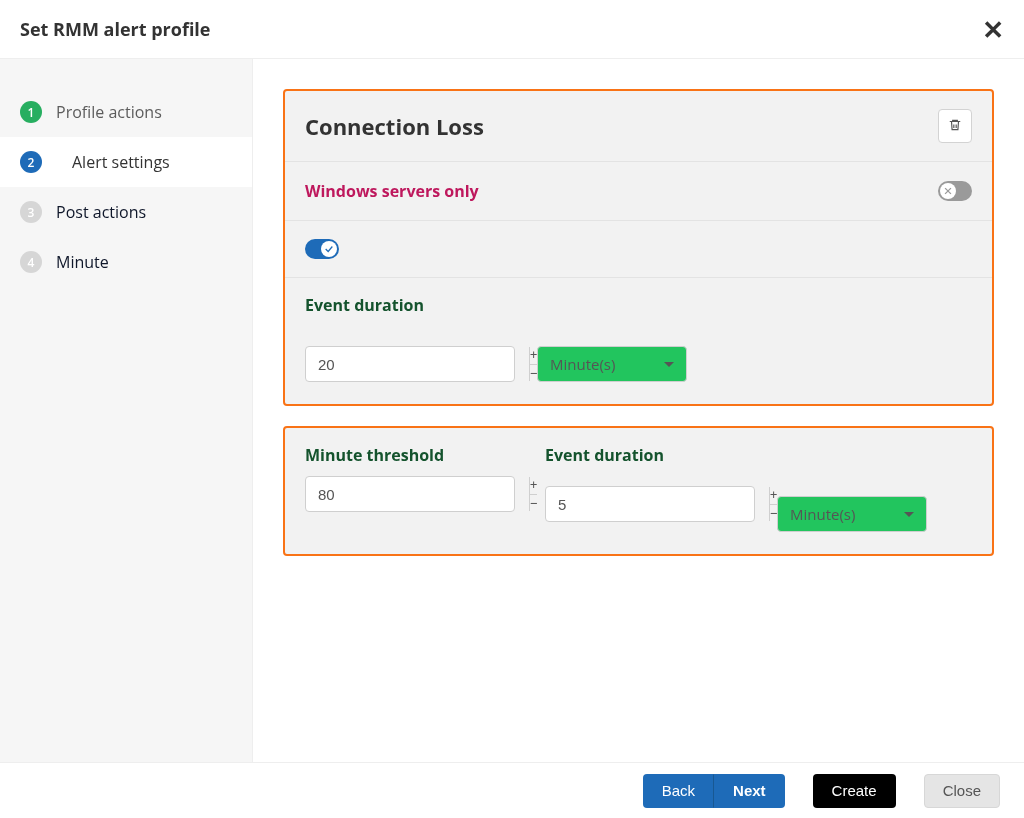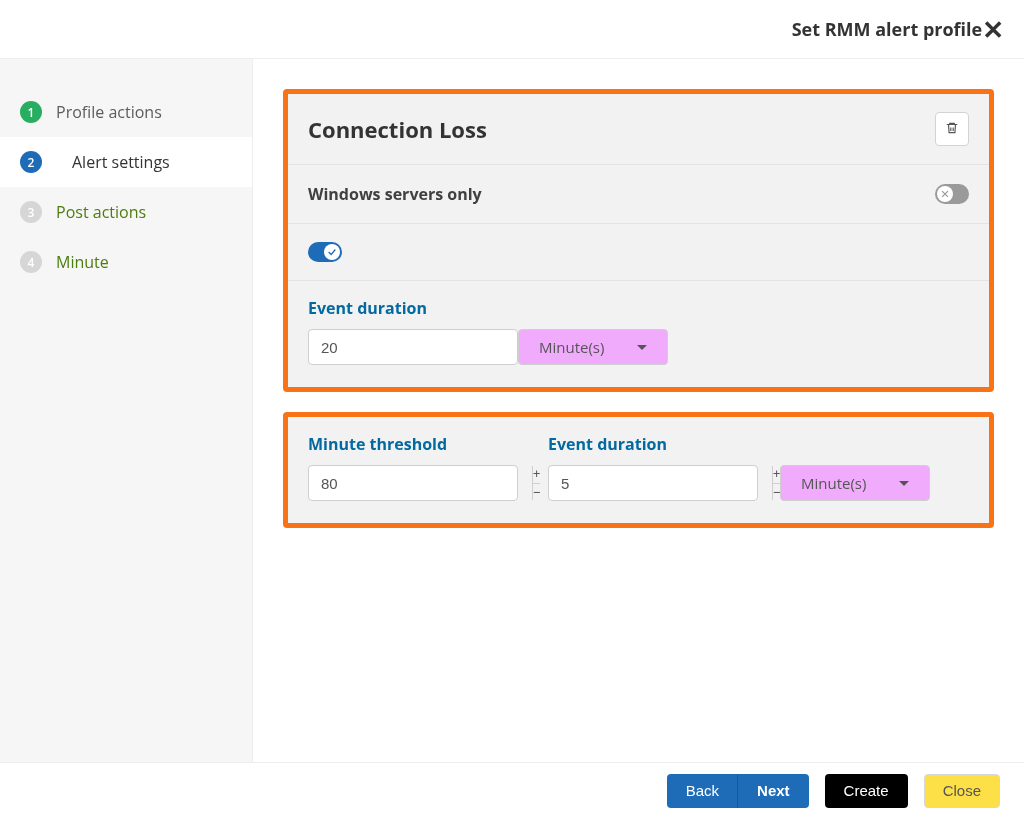--- a/index.html
+++ b/index.html
@@ -5,21 +5,21 @@
   * { box-sizing: border-box; margin: 0; padding: 0; }
   html, body { height: 100%; font-family: "Segoe UI", "Open Sans", -apple-system, Helvetica, Arial, sans-serif; color: #333; }
   body { display: flex; flex-direction: column; width: 1024px; height: 818px; background: #fff; }
 
   
   .modal-header {
     height: 58px;
     padding: 0 20px;
     display: flex;
     align-items: center;
-    justify-content: flex-end;
+    justify-content: space-between;
   }
   .modal-header h1 { font-size: 18px; font-weight: 700; color: #333; }
   .close-x { font-size: 26px; font-weight: 700; cursor: pointer; color: #333; line-height: 1; }
 
   
   .modal-body { flex: 1; display: flex; min-height: 0; border-top: 1px solid #eee; }
 
   
   .sidebar { width: 253px; background: #f6f6f6; border-right: 1px solid #eee; padding-top: 28px; }
   .step {
@@ -30,46 +30,46 @@
     width: 22px; height: 22px; border-radius: 50%;
     display: flex; align-items: center; justify-content: center;
     font-size: 12px; color: #fff; font-weight: 600;
   }
   .step .label { font-size: 16px; color: #5c5c5c; }
   .step.completed .num { background: #27ae60; }
   .step.active { background: #ffffff; }
   .step.active .num { background: #1e6bb8; }
   .step.active .label { color: #333; font-weight: 500; margin-left: 16px; }
   .step.future .num { background: #d6d6d6; }
-  .step.future .label { color: #4d7c0f; }
+  .step.future .label { color: #0f172a; }
 
   
   .main { flex: 1; padding: 30px; overflow: auto; }
 
   .card {
-    border: 5px solid #f97316; border-radius: 4px;
+    border: 2px solid #f97316; border-radius: 4px;
     background: #f2f2f2; margin-bottom: 20px;
   }
   .card-head {
     display: flex; align-items: center; justify-content: space-between;
     padding: 18px 20px; border-bottom: 1px solid #e3e3e3;
   }
   .card-head h2 { font-size: 22px; font-weight: 700; color: #333; }
   .icon-btn {
     width: 34px; height: 34px; border: 1px solid #d3d3d3;
     background: #fff; border-radius: 4px; cursor: pointer;
     display: flex; align-items: center; justify-content: center;
   }
 
   .row {
     display: flex; align-items: center; justify-content: space-between;
     padding: 18px 20px; border-bottom: 1px solid #e3e3e3;
   }
   .row:last-child { border-bottom: none; }
-  .row .row-label { font-size: 16px; font-weight: 700; color: #404040; }
+  .row .row-label { font-size: 16px; font-weight: 700; color: #be185d; }
 
   
   .toggle {
     width: 34px; height: 20px; border-radius: 20px;
     position: relative; cursor: pointer;
   }
   .toggle.off { background: #9a9a9a; }
   .toggle.on  { background: #1e6bb8; }
   .toggle .knob {
     position: absolute; top: 2px; width: 16px; height: 16px;
@@ -78,21 +78,21 @@
   }
   .toggle.off .knob { left: 2px; }
   .toggle.on  .knob { right: 2px; }
   .toggle.off .knob svg { stroke: #9a9a9a; }
   .toggle.on  .knob svg { stroke: #1e6bb8; }
 
   
   .form-row {
     display: flex; gap: 30px; padding: 16px 20px 22px;
   }
-  .field-label { font-size: 16px; font-weight: 700; margin-bottom: 10px; display: block; color: #0369a1; }
+  .field-label { font-size: 16px; font-weight: 700; margin-bottom: 10px; display: block; color: #14532d; }
 
   .spinner {
     display: flex; width: 210px; height: 36px;
     border: 1px solid #cfcfcf; border-radius: 4px; background: #fff;
   }
   .spinner input {
     border: none; flex: 1; padding: 0 12px; font-size: 15px;
     color: #555; outline: none; background: transparent;
   }
   .spinner .spin-btns {
@@ -101,44 +101,44 @@
   }
   .spinner .spin {
     flex: 1; display: flex; align-items: center; justify-content: center;
     font-size: 12px; font-family: monospace; cursor: pointer; color: #555; user-select: none;
     line-height: 1;
   }
   .spinner .spin:first-child { border-bottom: 1px solid #cfcfcf; }
 
   .select {
     width: 150px; height: 36px; border: 1px solid #cfcfcf; border-radius: 4px;
-    background: #f0abfc; padding: 0 20px; display: flex; align-items: center;
-    justify-content: space-between; cursor: pointer; color: #555; font-size: 15px;
+    background: #22c55e; padding: 0 12px; display: flex; align-items: center;
+    justify-content: space-between; cursor: pointer; color: #555; font-size: 15px; margin-top: 20px;
   }
   .select .caret {
     width: 0; height: 0; border-left: 5px solid transparent;
     border-right: 5px solid transparent; border-top: 5px solid #555;
   }
 
   
   .modal-footer {
     height: 56px; border-top: 1px solid #eee;
     display: flex; align-items: center; justify-content: flex-end;
-    gap: 16px; padding: 0 24px;
+    gap: 28px; padding: 0 24px;
   }
   .btn-group { display: flex; }
   .btn {
     height: 34px; padding: 0 18px; font-size: 15px; border-radius: 4px;
     border: 1px solid transparent; cursor: pointer; display: flex; align-items: center;
   }
   .btn.primary { background: #1e6bb8; color: #fff; }
   .btn.primary.left  { border-top-right-radius: 0; border-bottom-right-radius: 0; border-right: 1px solid #185892; }
   .btn.primary.right { border-top-left-radius: 0;  border-bottom-left-radius: 0; font-weight: bold; }
   .btn.success { background: #000000; color: #fff; }
-  .btn.default { background: #fde047; color: #555; border: 1px solid #d7d7d7; }
+  .btn.default { background: #e5e5e5; color: #555; border: 1px solid #d7d7d7; }
 </style>
 </head>
 <body>
 
 <div class="modal-header">
   <h1>Set RMM alert profile</h1>
   <div class="close-x">✕</div>
 </div>
 
 <div class="modal-body">
@@ -194,21 +194,21 @@
             <svg width="10" height="10" viewBox="0 0 24 24" fill="none" stroke-width="3">
               <polyline points="4 12 10 18 20 6"></polyline>
             </svg>
           </div>
         </div>
       </div>
 
       <div class="form-row">
         <div>
           <span class="field-label">Event duration</span>
-          <div style="display:flex; align-items:flex-end;">
+          <div style="display:flex; gap:22px; align-items:flex-end;">
             <div class="spinner">
               <input type="text" value="20" style="">
               <div class="spin-btns">
                 <div class="spin">+</div>
                 <div class="spin">−</div>
               </div>
             </div>
             <div class="select">
               <span>Minute(s)</span>
               <span class="caret"></span>

